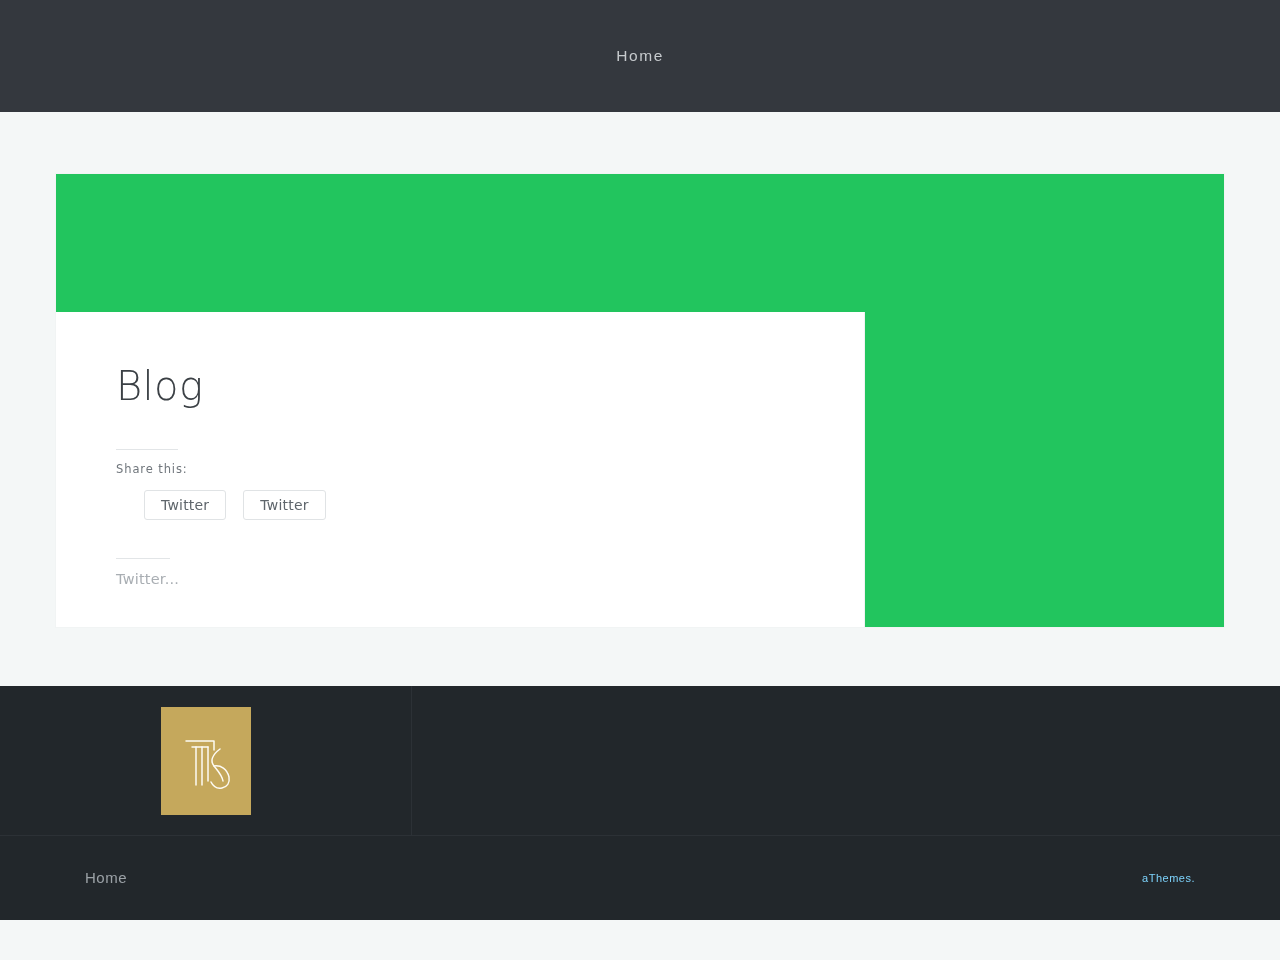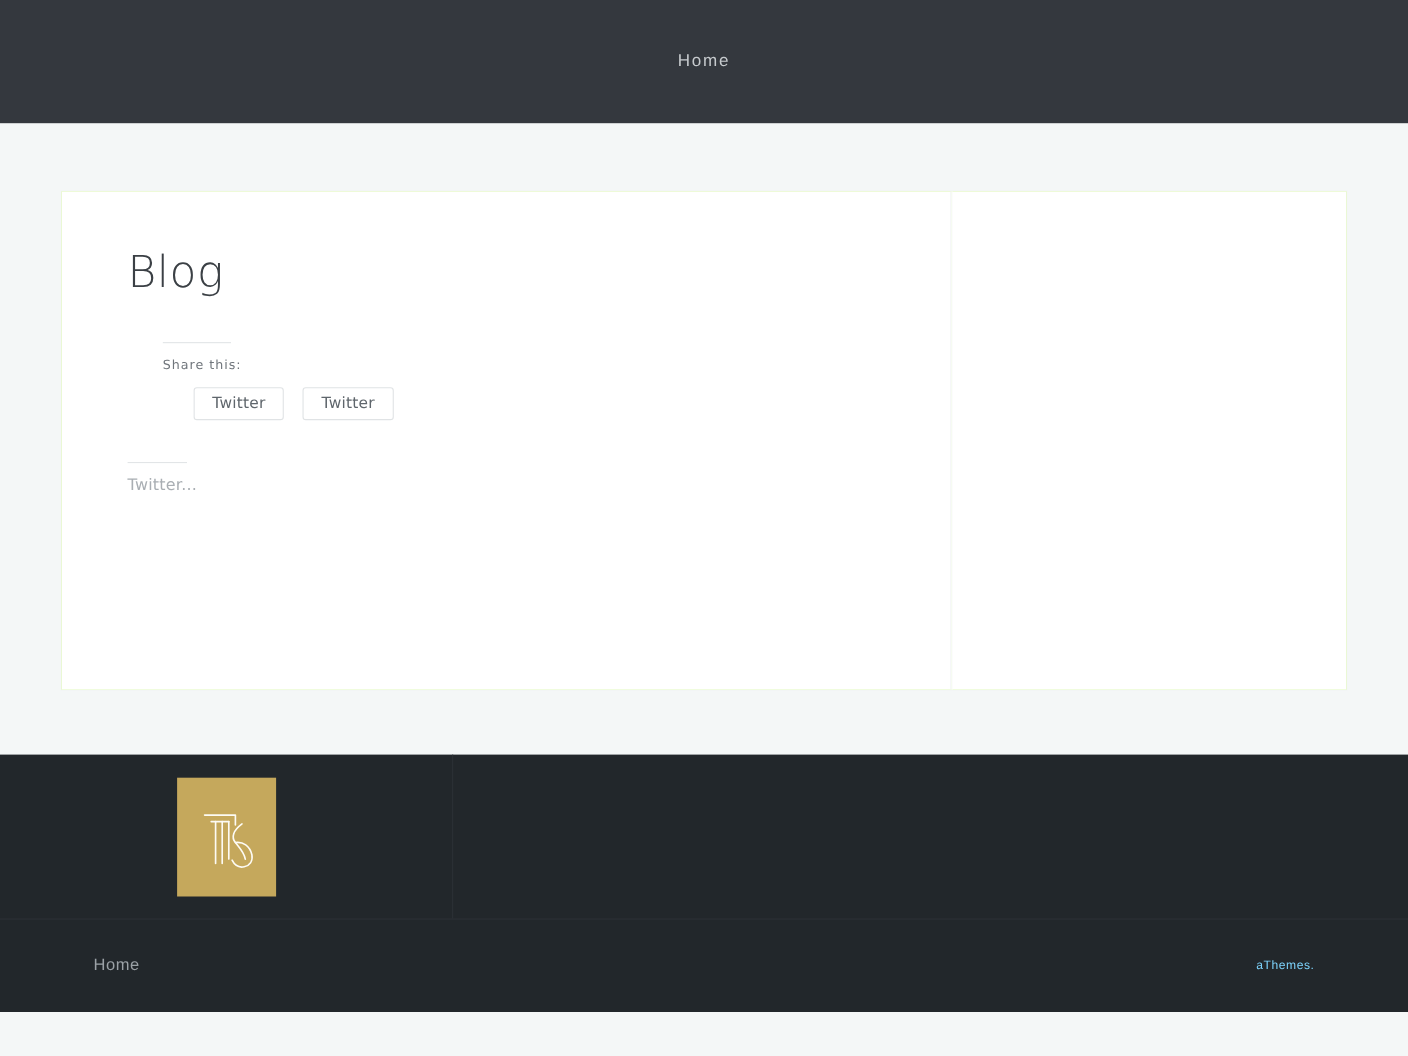--- a/index.html
+++ b/index.html
@@ -67,22 +67,23 @@
   }
 
   
   .content-wrap {
     position: absolute;
     top: 174px;
     left: 56px;
     width: 1168px;
     height: 453px;
     display: flex;
-    background: #bef264;
+    background: #22c55e;
     box-shadow: 0 0 0 1px rgba(0,0,0,0.012);
+    align-items: flex-end;
   }
 
   .primary-column {
     position: relative;
     width: 809px;
     background: #ffffff;
     border-right: 1px solid #f0f2f3;
     padding: 52px 60px 40px 60px;
   }
 
@@ -108,21 +109,20 @@
     font-weight: 400;
     font-size: 16.5px;
     line-height: 1.7;
     color: #5a6066;
     letter-spacing: 0.1px;
   }
 
   
   .sd-block {
     margin-top: 30px;
-    margin-left: 32px;
   }
 
   .sd-rule {
     width: 62px;
     height: 1px;
     background: #e2e5e7;
     margin-bottom: 12px;
   }
 
   .sd-title {

